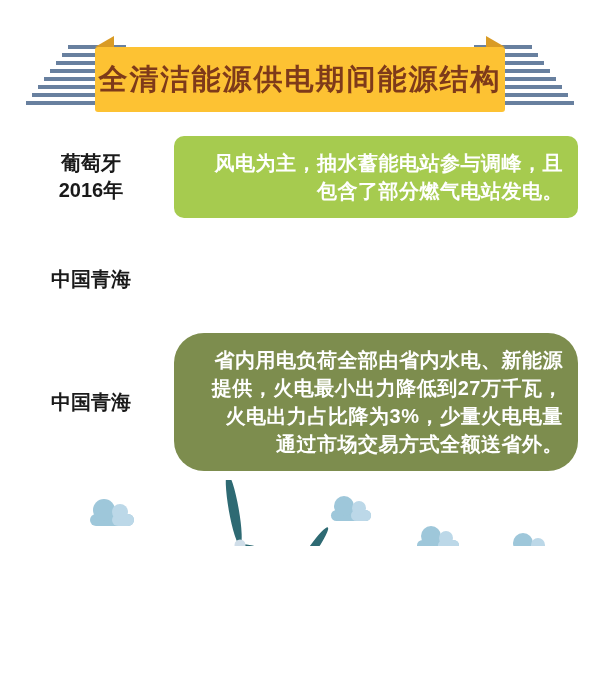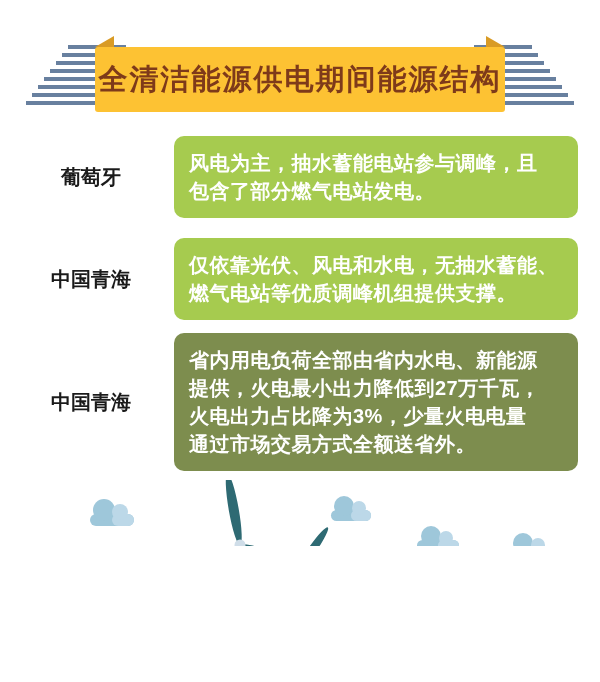--- a/index.html
+++ b/index.html
@@ -22,22 +22,22 @@
   .banner h1{margin:0;font-size:29px;font-weight:bold;letter-spacing:2px;color:var(--banner-text);}
   
   .row{position:absolute;left:0;width:600px;display:flex;}
   .row.r1{top:136px;height:82px;}
   .row.r2{top:238px;height:82px;}
   .row.r3{top:333px;height:138px;}
   .row-label{width:166px;display:flex;flex-direction:column;justify-content:center;align-items:center;
              font-weight:bold;font-size:20px;line-height:27px;color:var(--label-text);text-align:center;margin-left:8px;}
   .row-box{width:404px;box-sizing:border-box;border-radius:10px;background:var(--box-green-light);
            color:var(--box-text);font-weight:bold;font-size:20px;line-height:28px;
-           padding:13px 15px;white-space:pre-line;letter-spacing:0.5px;}
-  .row.r3 .row-box{background:var(--box-green-dark);}
+           padding:13px 15px;white-space:pre-line;letter-spacing:0.5px;text-align:right;}
+  .row.r3 .row-box{background:var(--box-green-dark);border-radius:30px;}
   
   .scene{position:absolute;left:0;top:480px;width:600px;height:202px;}
 </style>
 </head>
 <body>
 
 <div class="page">
 
   <svg class="speedlines left" viewBox="0 0 100 62">
     <g fill="var(--speed-lines)">
@@ -65,31 +65,30 @@
   </svg>
   <div class="fold l"></div>
   <div class="fold r"></div>
   <div class="banner">
     <h1>全清洁能源供电期间能源结构</h1>
   </div>
 
   <div class="row r1">
     <div class="row-label">
       <span>葡萄牙</span>
+      <span>2016年</span>
     </div>
     <div class="row-box">风电为主，抽水蓄能电站参与调峰，且
 包含了部分燃气电站发电。</div>
   </div>
 
   <div class="row r2">
     <div class="row-label">
       <span>中国青海</span>
     </div>
-    <div class="row-box">仅依靠光伏、风电和水电，无抽水蓄能、
-燃气电站等优质调峰机组提供支撑。</div>
   </div>
 
   <div class="row r3">
     <div class="row-label">
       <span>中国青海</span>
     </div>
     <div class="row-box">省内用电负荷全部由省内水电、新能源
 提供，火电最小出力降低到27万千瓦，
 火电出力占比降为3%，少量火电电量
 通过市场交易方式全额送省外。</div>

